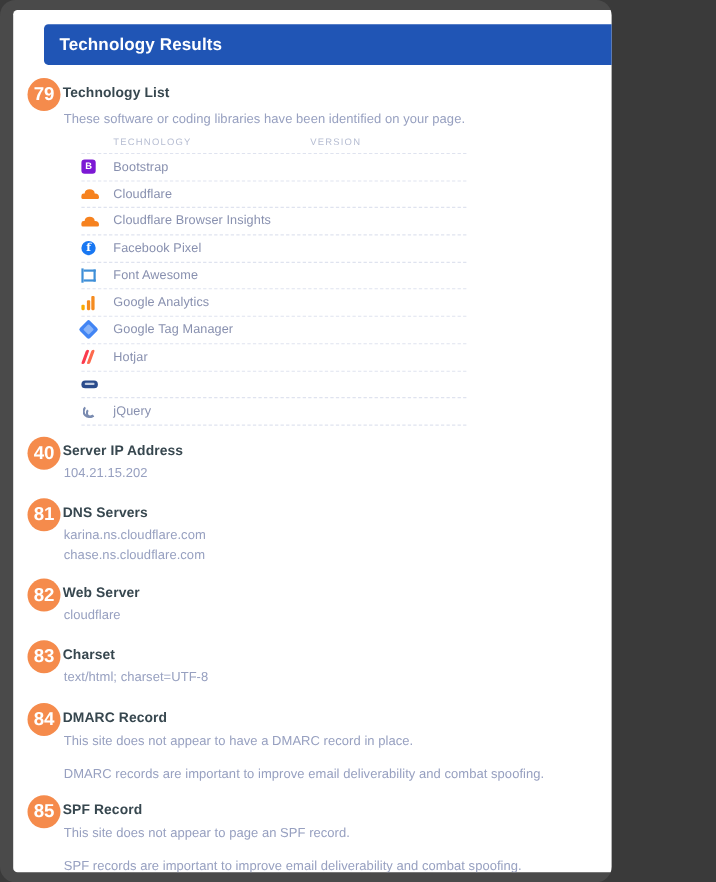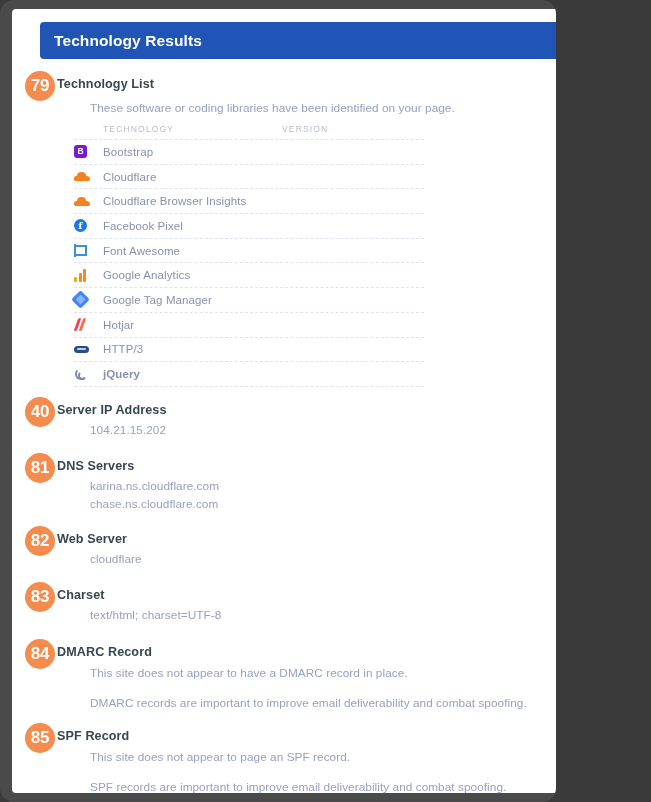--- a/index.html
+++ b/index.html
@@ -77,21 +77,20 @@
     color: #37474f;
     letter-spacing: .1px;
   }
 
   .sec-desc {
     position: absolute;
     left: 46px;
     font-size: 11.8px;
     color: #97a0c0;
     letter-spacing: .05px;
-    margin-left: 32px;
   }
 
   .status {
     position: absolute;
     right: 34px;
     width: 26px;
     text-align: center;
   }
 
   .info-icon {
@@ -415,30 +414,29 @@
                 <i></i>
               </span>
             </span>
             <span class="tech-name" style="width: 179px;">Hotjar</span>
             <span class="tech-ver"></span>
           </div>
           <div class="tech-row">
             <span class="tech-icon-cell">
               <span class="ic ic-http3"></span>
             </span>
-            <span class="tech-name" style="width: 179px;">HTTP/3</span>
             <span class="tech-ver"></span>
           </div>
           <div class="tech-row">
             <span class="tech-icon-cell">
               <span class="ic ic-jquery">
                 <i></i>
                 <i></i>
               </span>
             </span>
-            <span class="tech-name" style="width: 179px; font-weight: bold;">jQuery</span>
+            <span class="tech-name" style="width: 179px;">jQuery</span>
             <span class="tech-ver"></span>
           </div>
         </div>
     </div>
 
   </div>
 </div>
 
 </body></html>

